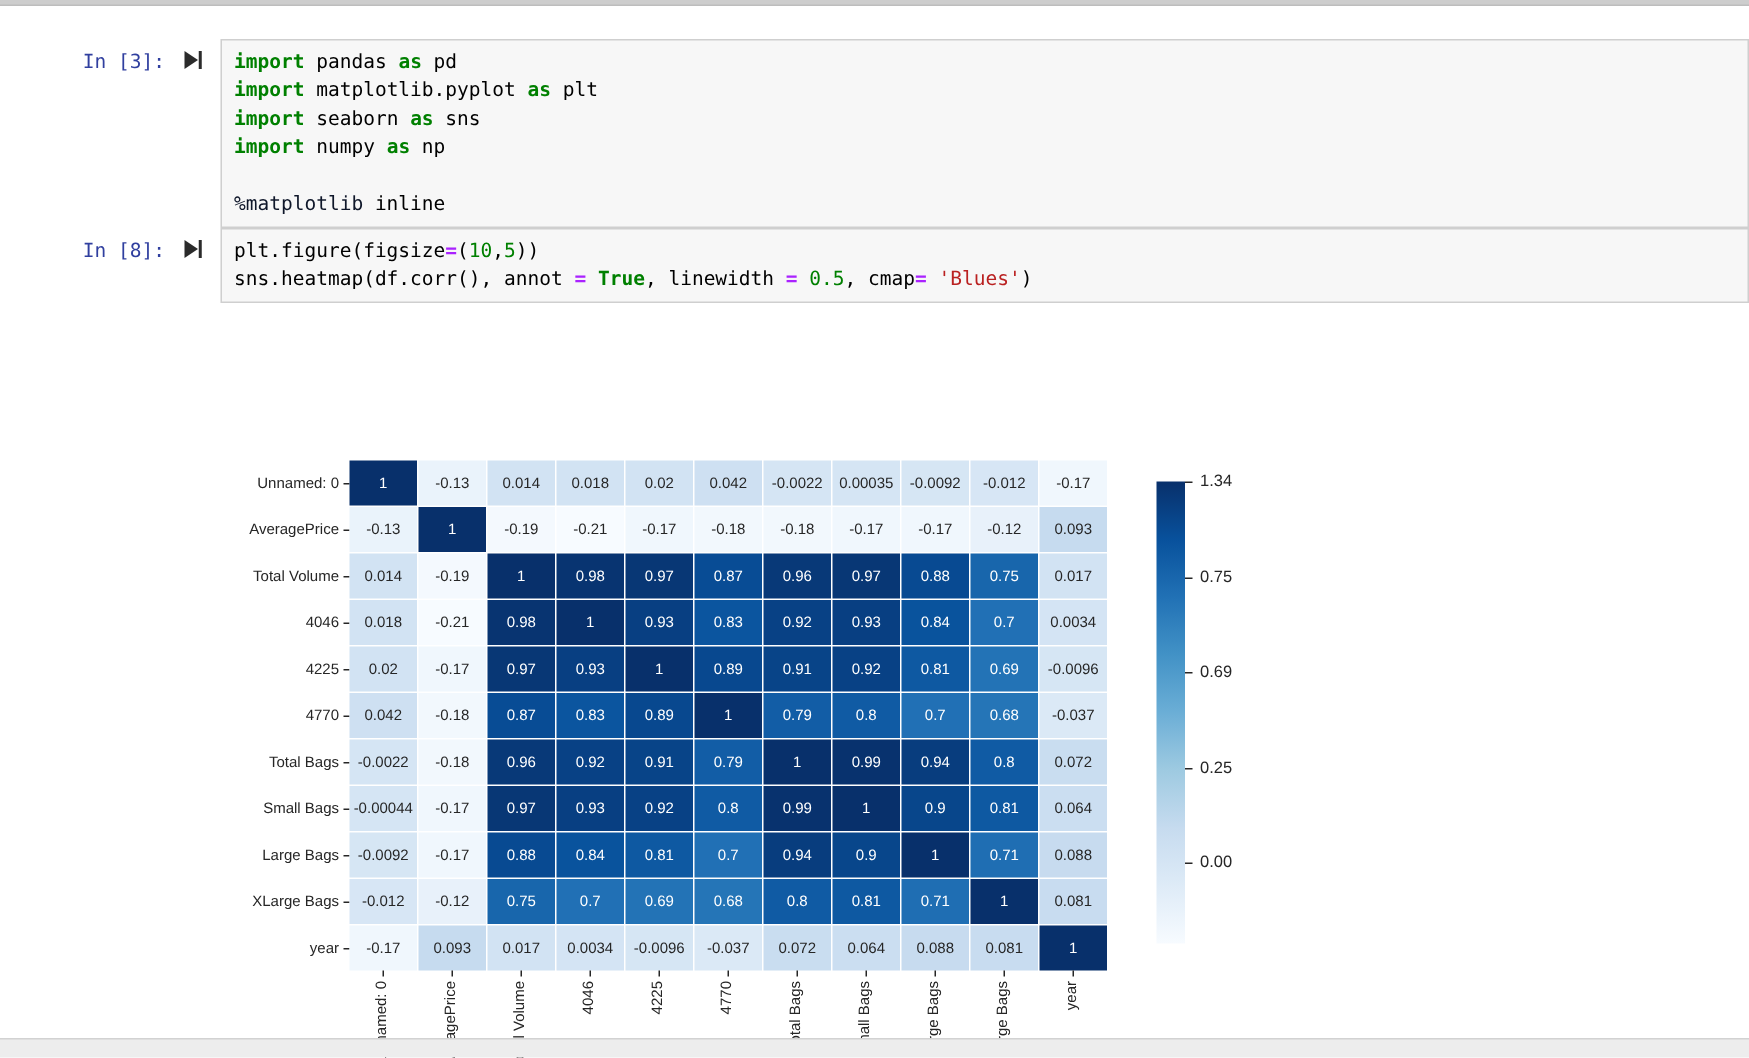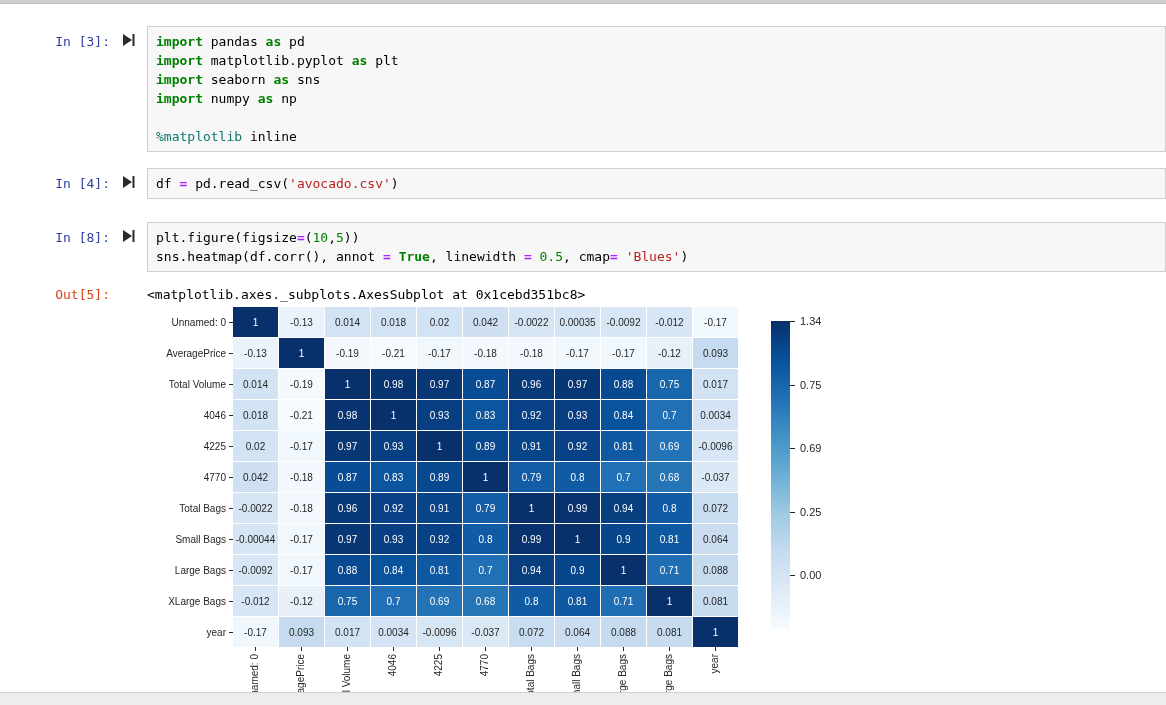--- a/index.html
+++ b/index.html
@@ -33,28 +33,28 @@
     padding: 5px 8px;
     font-family: "DejaVu Sans Mono", "Liberation Mono", monospace;
     font-size: 13px; line-height: 19px; color: #000;
     white-space: pre;
   }
   .out-text {
     flex: 1; padding-top: 6px;
     font-family: "DejaVu Sans Mono", "Liberation Mono", monospace;
     font-size: 13px; line-height: 19px; color: #000; white-space: pre;
   }
-  .mb16 { margin-bottom: 16px; }
+  .mb16 { }
   .mb23 { margin-bottom: 23px; }
   .mt7  { margin-top: 7px; }
   .tok-kw    { color: #008000; font-weight: bold; }
   .tok-num   { color: #008000; }
   .tok-str   { color: #BA2121; }
   .tok-op    { color: #AA22FF; font-weight: bold; }
-  .tok-magic { color: #0f766e; }
+  .tok-magic { color: #0f172a; }
   .tok-txt   { color: #000; }
   
   .figure { position: absolute; top: 295px; left: 0; width: 960px; height: 410px; }
   .hm-rows { position: absolute; left: 155px; top: 12px; }
   .hm-row { display: flex; align-items: center; height: 30px; margin-bottom: 1px; }
   .hm-label {
     width: 78px; flex: 0 0 78px; display: flex; align-items: center; justify-content: flex-end;
     font-size: 10px; color: #262626; white-space: nowrap;
   }
   .hm-ytick { display: inline-block; width: 4px; height: 1px; background: #262626; margin-left: 3px; }
@@ -91,51 +91,34 @@
       <span class="run-icon">
         <svg width="14" height="14" viewBox="0 0 14 14">
             <path d="M1 1 L10 7 L1 13 Z" fill="#2b2b2b"></path>
             <rect x="10.5" y="1" width="2" height="12" fill="#2b2b2b"></rect>
           </svg>
       </span>
     </div>
     <div class="code-box" id="code-0"><div><span class="tok-kw">import</span><span class="tok-txt"> pandas </span><span class="tok-kw">as</span><span class="tok-txt"> pd</span></div><div><span class="tok-kw">import</span><span class="tok-txt"> matplotlib.pyplot </span><span class="tok-kw">as</span><span class="tok-txt"> plt</span></div><div><span class="tok-kw">import</span><span class="tok-txt"> seaborn </span><span class="tok-kw">as</span><span class="tok-txt"> sns</span></div><div><span class="tok-kw">import</span><span class="tok-txt"> numpy </span><span class="tok-kw">as</span><span class="tok-txt"> np</span></div><div>&nbsp;</div><div><span class="tok-magic">%matplotlib</span><span class="tok-txt"> inline</span></div></div>
   </div>
 
-  <div class="cell-row mb23">
-    <div class="prompt in">In [4]:</div>
-    <div class="iconcol">
-      <span class="run-icon">
-        <svg width="14" height="14" viewBox="0 0 14 14">
-            <path d="M1 1 L10 7 L1 13 Z" fill="#2b2b2b"></path>
-            <rect x="10.5" y="1" width="2" height="12" fill="#2b2b2b"></rect>
-          </svg>
-      </span>
-    </div>
-    <div class="code-box" id="code-1"><div><span class="tok-txt">df </span><span class="tok-op">=</span><span class="tok-txt"> pd.read_csv(</span><span class="tok-str">'avocado.csv'</span><span class="tok-txt">)</span></div></div>
-  </div>
 
   <div class="cell-row">
     <div class="prompt in">In [8]:</div>
     <div class="iconcol">
       <span class="run-icon">
         <svg width="14" height="14" viewBox="0 0 14 14">
             <path d="M1 1 L10 7 L1 13 Z" fill="#2b2b2b"></path>
             <rect x="10.5" y="1" width="2" height="12" fill="#2b2b2b"></rect>
           </svg>
       </span>
     </div>
     <div class="code-box" id="code-2"><div><span class="tok-txt">plt.figure(figsize</span><span class="tok-op">=</span><span class="tok-txt">(</span><span class="tok-num">10</span><span class="tok-txt">,</span><span class="tok-num">5</span><span class="tok-txt">))</span></div><div><span class="tok-txt">sns.heatmap(df.corr(), annot </span><span class="tok-op">=</span><span class="tok-txt"> </span><span class="tok-kw">True</span><span class="tok-txt">, linewidth </span><span class="tok-op">=</span><span class="tok-txt"> </span><span class="tok-num">0.5</span><span class="tok-txt">, cmap</span><span class="tok-op">=</span><span class="tok-txt"> </span><span class="tok-str">'Blues'</span><span class="tok-txt">)</span></div></div>
   </div>
 
-  <div class="cell-row mt7">
-    <div class="prompt out">Out[5]:</div>
-    <div class="iconcol"></div>
-    <div class="out-text">&lt;matplotlib.axes._subplots.AxesSubplot at 0x1cebd351bc8&gt;</div>
-  </div>
 
 </div>
 
 <div class="figure">
   <div class="hm-rows" id="hm-rows">
       <div class="hm-row">
         <div class="hm-label">
           <span>Unnamed: 0</span>
           <span class="hm-ytick"></span>
         </div>

